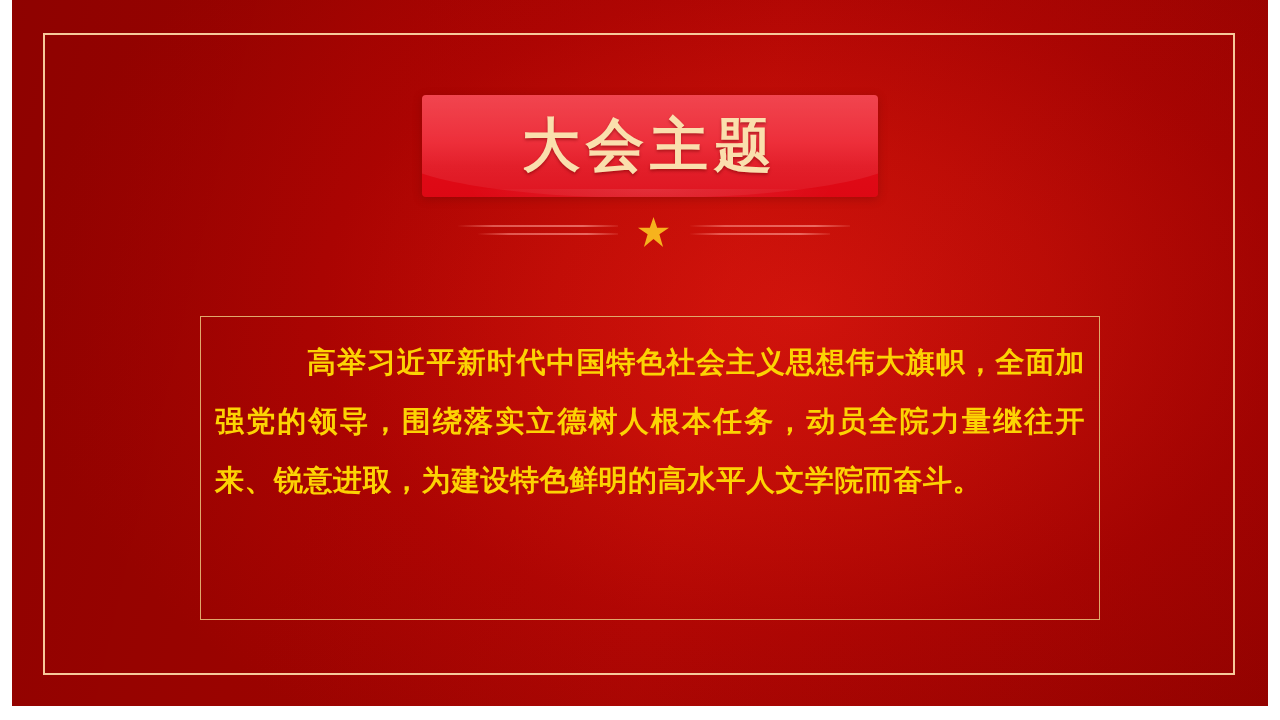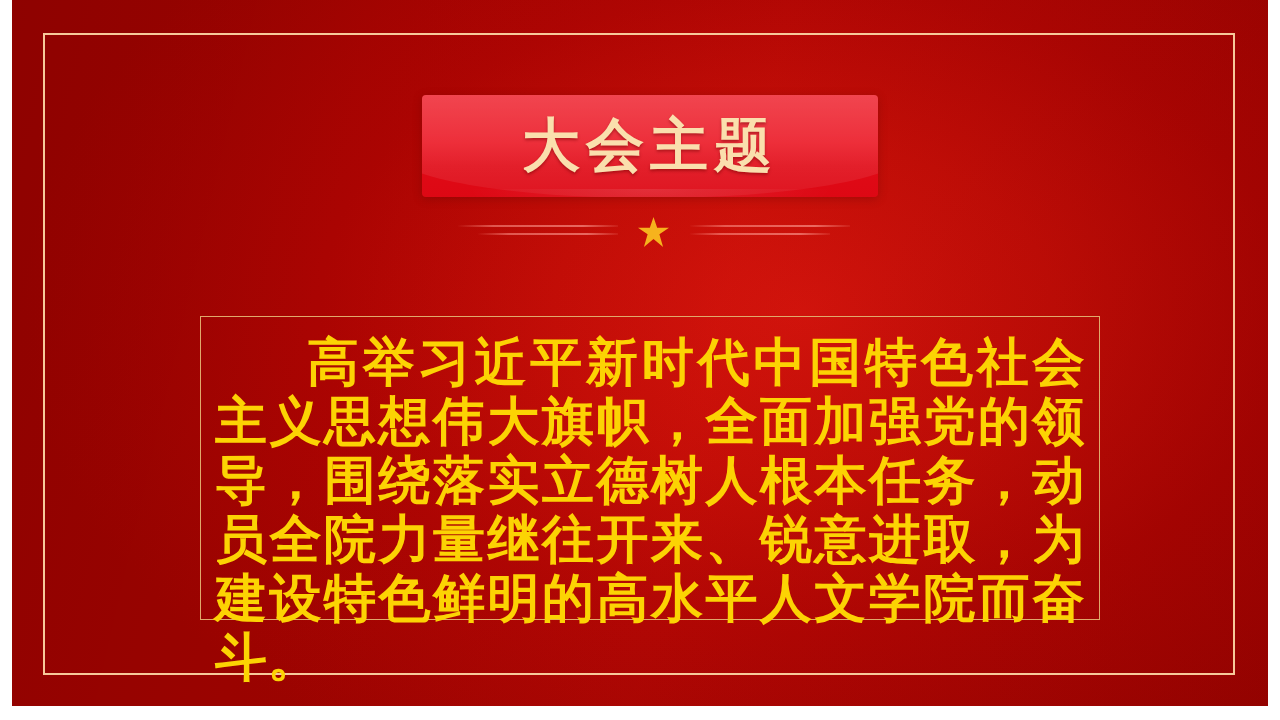--- a/index.html
+++ b/index.html
@@ -141,21 +141,21 @@
     top: 316px;
     width: 900px;
     height: 304px;
     border: 1px solid #e0a96b;
     box-sizing: border-box;
     z-index: 5;
     padding: 16px 14px 10px 14px;
   }
   .body-text {
     margin: 0;
-    font-size: 52px;
+    font-size: 29px;
     line-height: 59px;
     font-weight: bold;
     color: #fcd303;
     letter-spacing: 0.5px;
     text-indent: 92px;
     text-align: justify;
     text-justify: inter-character;
     word-break: break-all;
   }
 </style>

